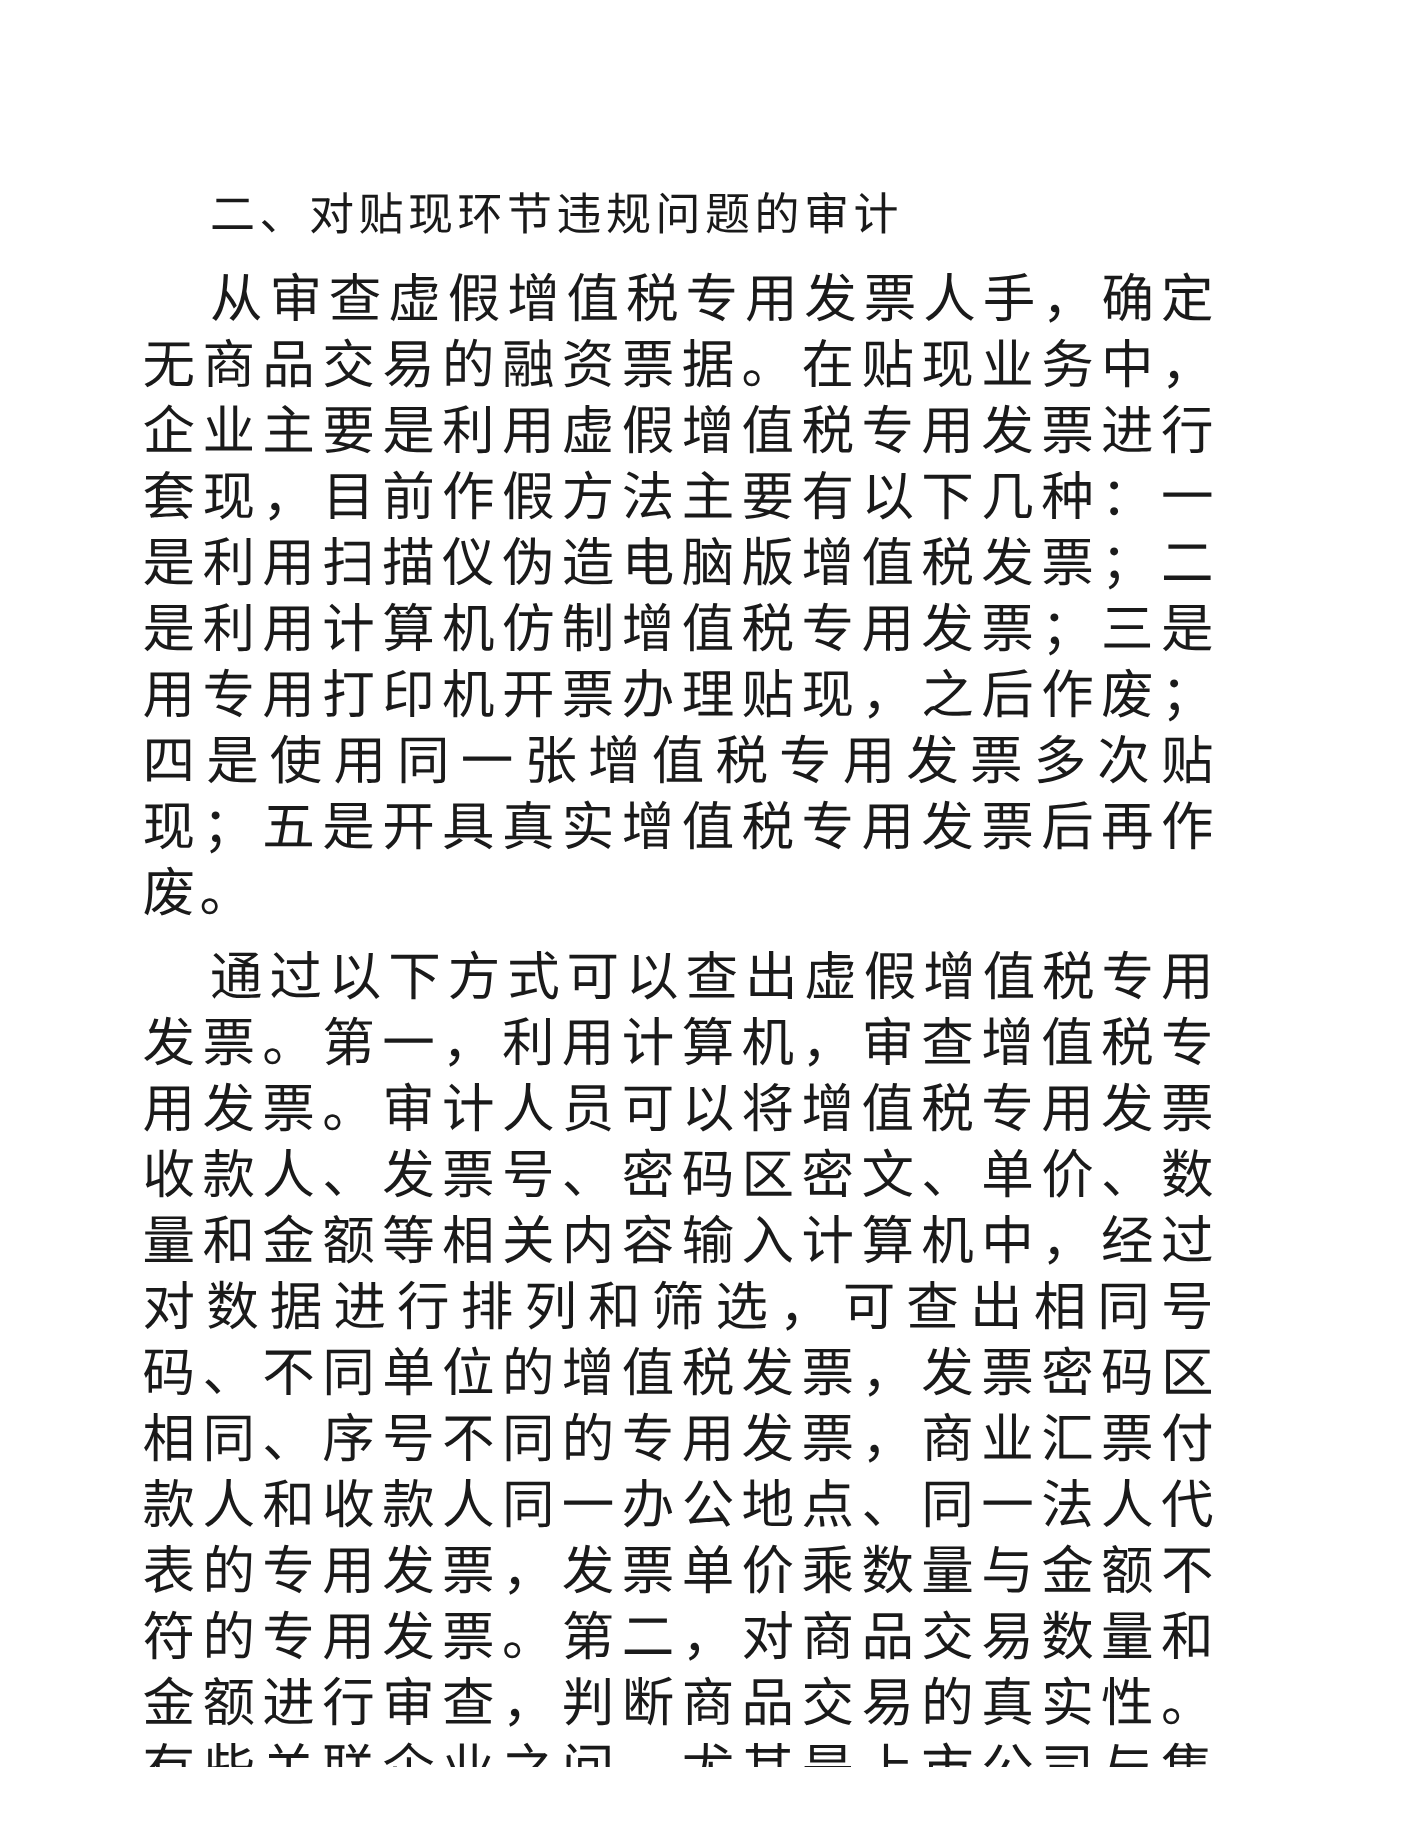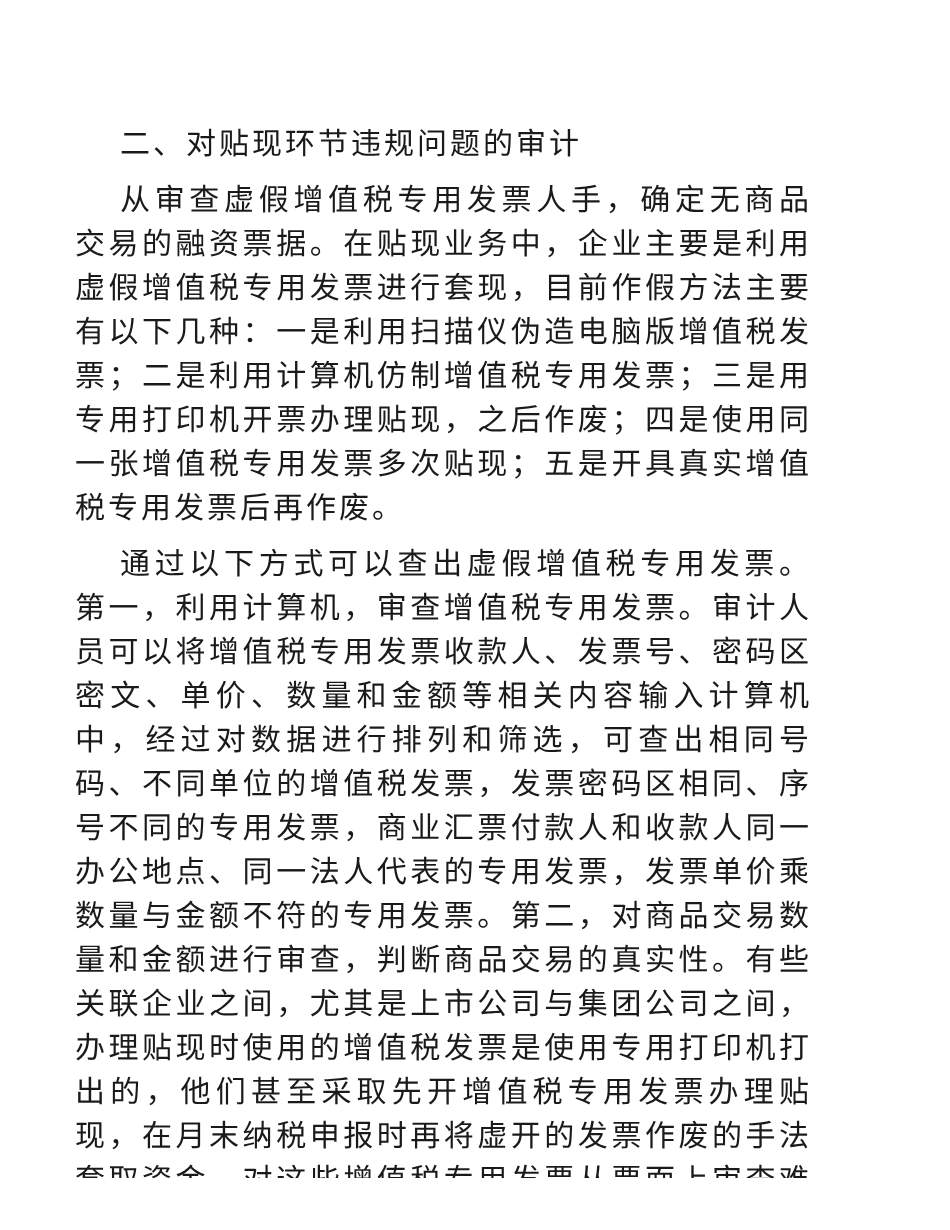--- a/index.html
+++ b/index.html
@@ -6,36 +6,36 @@
     margin: 0;
     padding: 0;
     background: #ffffff;
   }
   .page {
     position: relative;
     width: 950px;
     height: 1178px;
     background: #ffffff;
     box-sizing: border-box;
-    padding: 122px 138px 0 75px;
+    padding: 122px 138px 0 95px;
     font-family: "Liberation Serif", serif;
     color: #1a1a1a;
     overflow: hidden;
   }
   .doc-heading {
     font-size: 30px;
     line-height: 44px;
     font-weight: normal;
     margin: 0 0 11px 0;
     text-indent: 45px;
     letter-spacing: 3px;
     white-space: nowrap;
   }
   .doc-para {
-    font-size: 30px;
+    font-size: 35px;
     line-height: 44px;
     margin: 12px 0 12px 0;
     text-indent: 45px;
     letter-spacing: 3px;
     text-align: justify;
     text-justify: inter-character;
   }
 </style>
 </head>
 <body>

